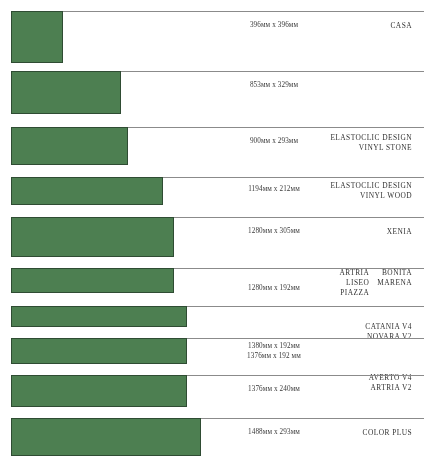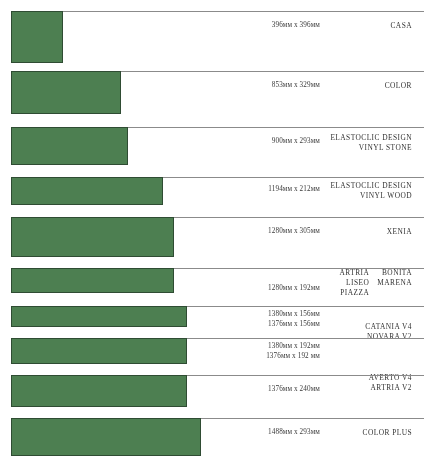--- a/index.html
+++ b/index.html
@@ -28,21 +28,21 @@
   .bar {
     position: absolute;
     background: #4d7f51;
     border: 1px solid #2f4c33;
     box-sizing: border-box;
   }
   .dims {
     position: absolute;
     left: 228px;
     width: 92px;
-    text-align: right;
+    text-align: center;
     font-size: 7.2px;
     line-height: 9.5px;
     letter-spacing: 0.1px;
     color: #3a3a3a;
     white-space: nowrap;
   }
   .names {
     position: absolute;
     left: 300px;
     width: 112px;
@@ -75,27 +75,20 @@
       <div class="cols">
         <div class="col">
           <span class="nline">CASA</span>
         </div>
       </div>
     </div>
     <div class="rule" style="left: 121px; top: 71px; width: 303px;"></div>
     <div class="bar" style="left: 11px; top: 71px; width: 110px; height: 43px;"></div>
     <div class="dims" style="top: 81px;">
       <span class="nline">853мм x 329мм</span>
-    </div>
-    <div class="names" style="top: 81px;">
-      <div class="cols">
-        <div class="col">
-          <span class="nline">COLOR</span>
-        </div>
-      </div>
     </div>
     <div class="rule" style="left: 128px; top: 127px; width: 296px;"></div>
     <div class="bar" style="left: 11px; top: 127px; width: 117px; height: 38px;"></div>
     <div class="dims" style="top: 137px;">
       <span class="nline">900мм x 293мм</span>
     </div>
     <div class="names" style="top: 133px;">
       <div class="cols">
         <div class="col">
           <span class="nline">ELASTOCLIC DESIGN</span>
@@ -141,24 +134,20 @@
           <span class="nline">PIAZZA</span>
         </div>
         <div class="col">
           <span class="nline">BONITA</span>
           <span class="nline">MARENA</span>
         </div>
       </div>
     </div>
     <div class="rule" style="left: 187px; top: 306px; width: 237px;"></div>
     <div class="bar" style="left: 11px; top: 306px; width: 176px; height: 21px;"></div>
-    <div class="dims" style="top: 310px;">
-      <span class="nline">1380мм x 156мм</span>
-      <span class="nline">1376мм x 156мм</span>
-    </div>
     <div class="names" style="top: 322px;">
       <div class="cols">
         <div class="col">
           <span class="nline">CATANIA V4</span>
           <span class="nline">NOVARA V2</span>
         </div>
       </div>
     </div>
     <div class="rule" style="left: 187px; top: 338px; width: 237px;"></div>
     <div class="bar" style="left: 11px; top: 338px; width: 176px; height: 26px;"></div>

